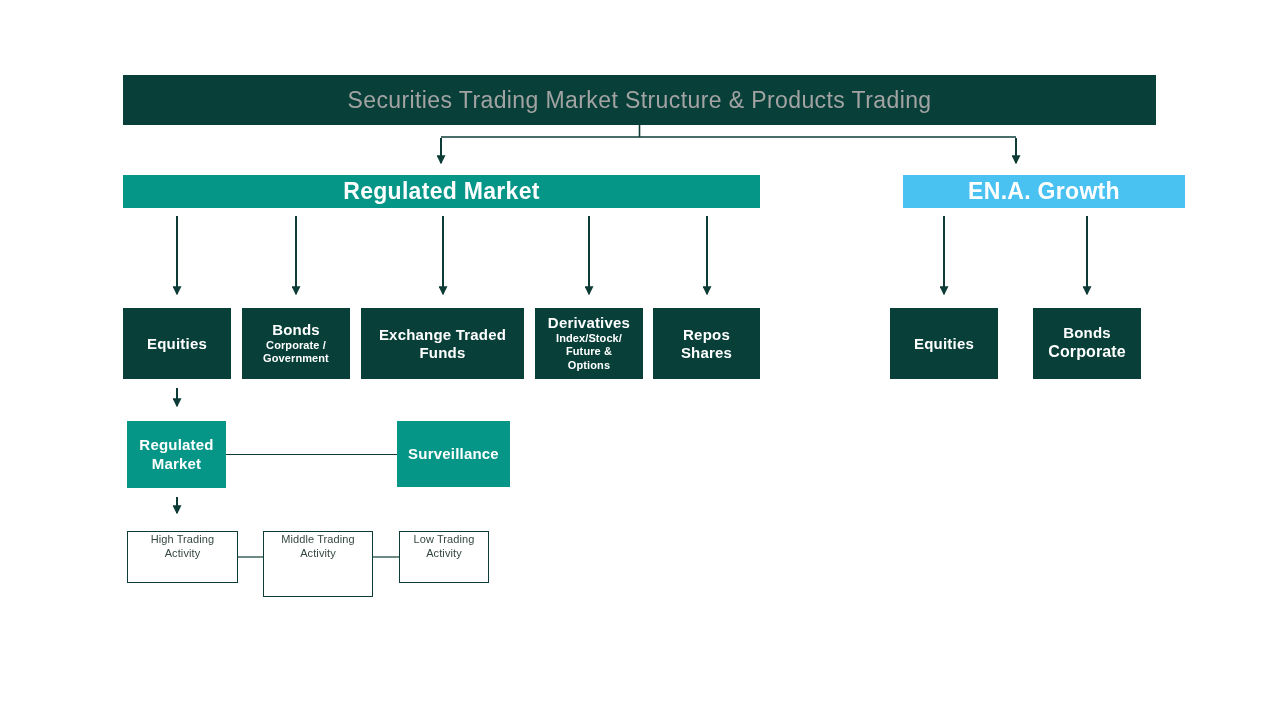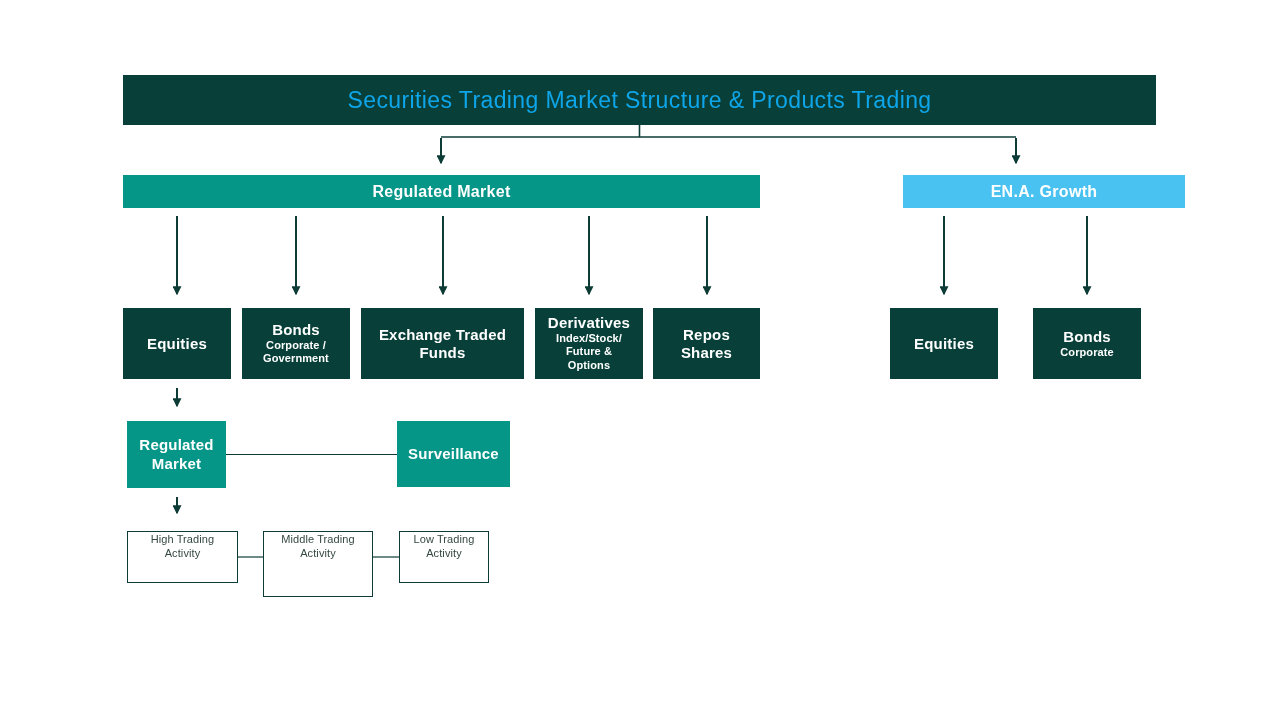--- a/index.html
+++ b/index.html
@@ -32,32 +32,32 @@
   .connectors .thin { stroke: var(--line); stroke-width: 1.2; }
   .connectors .ah-fill { fill: var(--line); stroke: none; }
 
   .title-bar {
     position: absolute;
     left: 123px; top: 75px; width: 1033px; height: 50px;
     background: var(--dark-teal);
     display: flex; align-items: center; justify-content: center;
   }
   .title-bar span {
-    color: #0ea5e9;
+    color: #a3a3a3;
     font-size: 23px;
     font-weight: 500;
     letter-spacing: 0.4px;
   }
 
   .branch-header {
     position: absolute;
     height: 33px;
     display: flex; align-items: center; justify-content: center;
     color: #fff;
-    font-size: 16px;
+    font-size: 23px;
     font-weight: bold;
     letter-spacing: 0.3px;
   }
   .branch-header.regulated { left: 123px; top: 175px; width: 637px; background: var(--teal); }
   .branch-header.ena { left: 875px; top: 175px; width: 282px; background: var(--light-blue); margin-left: 28px; }
 
   .pbox {
     position: absolute;
     background: var(--dark-teal);
     color: #fff;
@@ -73,21 +73,21 @@
     line-height: 1.18;
     letter-spacing: 0.2px;
   }
   .pbox .s {
     display: block;
     font-size: 11px;
     font-weight: bold;
     line-height: 1.25;
     letter-spacing: 0.1px;
   }
-  .pbox .s.big { font-size: 11px; line-height: 1.3; }
+  .pbox .s.big { font-size: 16px; line-height: 1.3; }
 
   .tealbox {
     position: absolute;
     background: var(--teal);
     color: #fff;
     display: flex; flex-direction: column;
     align-items: center; justify-content: center;
     text-align: center;
   }
   .tealbox .t {

